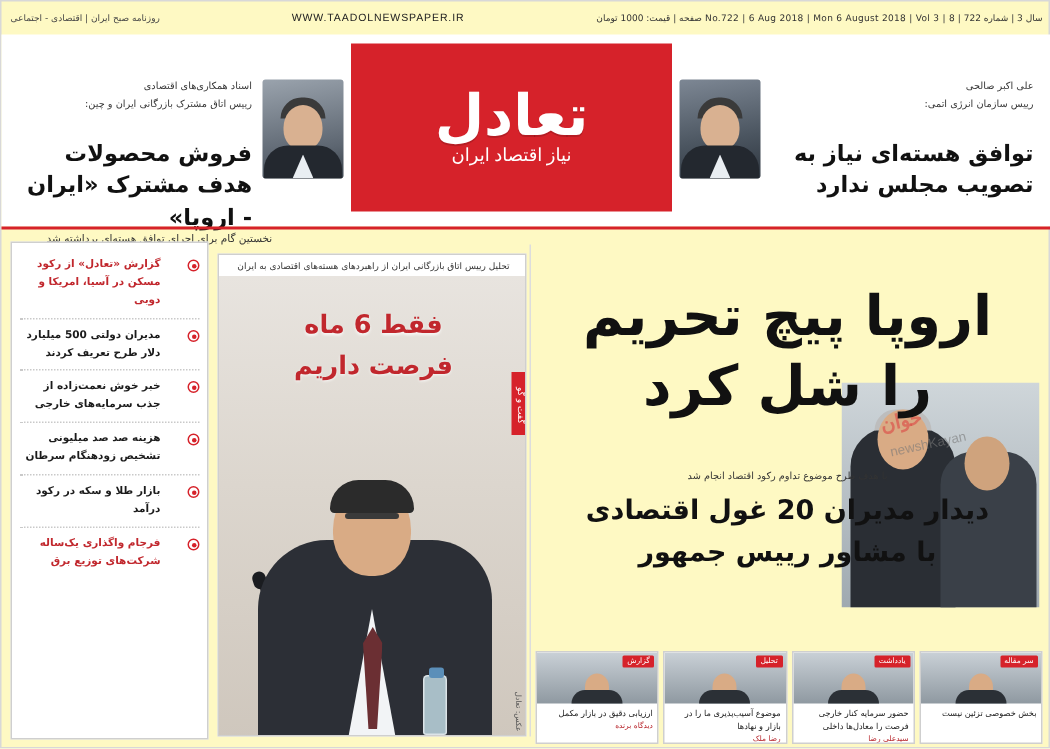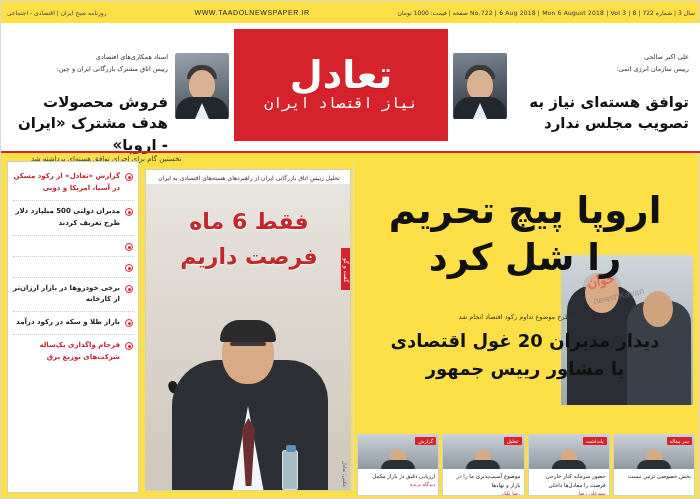--- a/index.html
+++ b/index.html
@@ -6,21 +6,21 @@
   body {
     width: 700px; height: 499px;
     background: #ffffff;
     font-family: "DejaVu Sans", sans-serif;
     overflow: hidden;
     position: relative;
   }
   .page {
     width: 700px; height: 499px;
     position: relative;
-    background: #fde047;
+    background: #fef9c3;
     border: 1px solid #d8d8d8;
   }
 
   
   .topbar {
     position: absolute; top: 0; left: 0; width: 700px; height: 22px;
     display: flex; align-items: center; justify-content: space-between;
     padding: 0 6px;
     font-size: 6px; color: #333; direction: rtl;
   }
@@ -37,22 +37,22 @@
     position: absolute; left: 233px; top: 6px; width: 214px; height: 112px;
     background: #d6222a;
     display: flex; flex-direction: column; align-items: center; justify-content: center;
   }
   .logo-word {
     color: #fff; font-size: 38px; font-weight: bold; line-height: 0.95;
     font-family: "DejaVu Sans", sans-serif; direction: rtl; letter-spacing: -2px;
     text-shadow: 0 1px 0 rgba(0,0,0,.15);
   }
   .logo-sub {
-    color: #fff; font-size: 15px; margin-top: 0; direction: rtl;
-    font-family: Liberation Mono, monospace;
+    color: #fff; font-size: 12px; margin-top: 0; direction: rtl;
+    font-family: Liberation Serif, serif;
   }
 
   
   .mh-left {
     position: absolute; left: 12px; top: 30px; width: 216px; height: 92px;
     direction: rtl; text-align: right;
   }
   .mh-right {
     position: absolute; left: 452px; top: 30px; width: 236px; height: 92px;
     direction: rtl; text-align: right;
@@ -105,21 +105,21 @@
     font-size: 7px; color:#333; text-align:left; direction: rtl;
   }
 
   
   .sidecol {
     position:absolute; top:6px; left:6px; width: 132px; height: 332px;
     border: 1px solid #cfcfcf; background:#fff; padding: 4px 5px;
     direction: rtl;
   }
   .side-item {
-    display:flex; gap:5px; align-items:flex-start;
+    display:flex; gap:18px; align-items:flex-start;
     padding: 5px 0; border-bottom: 1px dotted #c9c9c9;
   }
   .side-item:last-child { border-bottom: none; }
   .bullet {
     flex: 0 0 auto; width: 8px; height: 8px; margin-top: 2px;
     border-radius: 50%; border: 1px solid #d6222a; position: relative;
   }
   .bullet::after{
     content:""; position:absolute; left:2px; top:2px; width:3px;height:3px;
     background:#d6222a; border-radius:50%;
@@ -136,21 +136,21 @@
     position: absolute; top: 2px; left: 0; width: 206px; height: 12px;
     font-size: 6px; color:#333; text-align:center; line-height:12px;
   }
   .cb-photo {
     position:absolute; top: 14px; left: 0; width: 206px; height: 308px;
     background: linear-gradient(180deg,#e8e4df 0%, #dcd6ce 45%, #cfc7bd 100%);
     overflow:hidden;
   }
   .cb-quote {
     position:absolute; top: 20px; left: 0; width:206px; text-align:center;
-    font-size: 22px; font-weight: bold; color:#c1272d; line-height:1.6;
+    font-size: 17px; font-weight: bold; color:#c1272d; line-height:1.6;
     direction: rtl; text-shadow: 0 1px 2px rgba(255,255,255,.8);
   }
   
   .man {
     position:absolute; bottom:0; left: 18px; width: 172px; height: 190px;
   }
   .man .suit {
     position:absolute; bottom:0; left: 8px; width: 156px; height: 132px;
     background: #2c2f36; border-radius: 46px 40px 0 0;
   }
@@ -337,27 +337,25 @@
       <div class="side-item">
         <span class="bullet"></span>
         <span class="side-text red">گزارش «تعادل» از رکود مسکن در آسیا، امریکا و دوبی</span>
       </div>
       <div class="side-item">
         <span class="bullet"></span>
         <span class="side-text">مدیران دولتی 500 میلیارد دلار طرح تعریف کردند</span>
       </div>
       <div class="side-item">
         <span class="bullet"></span>
-      </div>
-      <div class="side-item">
-        <span class="bullet"></span>
-      </div>
-      <div class="side-item">
-        <span class="bullet"></span>
-        <span class="side-text">برخی خودروها در بازار ارزان‌تر از کارخانه</span>
+        <span class="side-text">خبر خوش نعمت‌زاده از جذب سرمایه‌های خارجی</span>
+      </div>
+      <div class="side-item">
+        <span class="bullet"></span>
+        <span class="side-text">هزینه صد صد میلیونی تشخیص زودهنگام سرطان</span>
       </div>
       <div class="side-item">
         <span class="bullet"></span>
         <span class="side-text">بازار طلا و سکه در رکود درآمد</span>
       </div>
       <div class="side-item">
         <span class="bullet"></span>
         <span class="side-text red">فرجام واگذاری یک‌ساله شرکت‌های توزیع برق</span>
       </div>
     </div>

